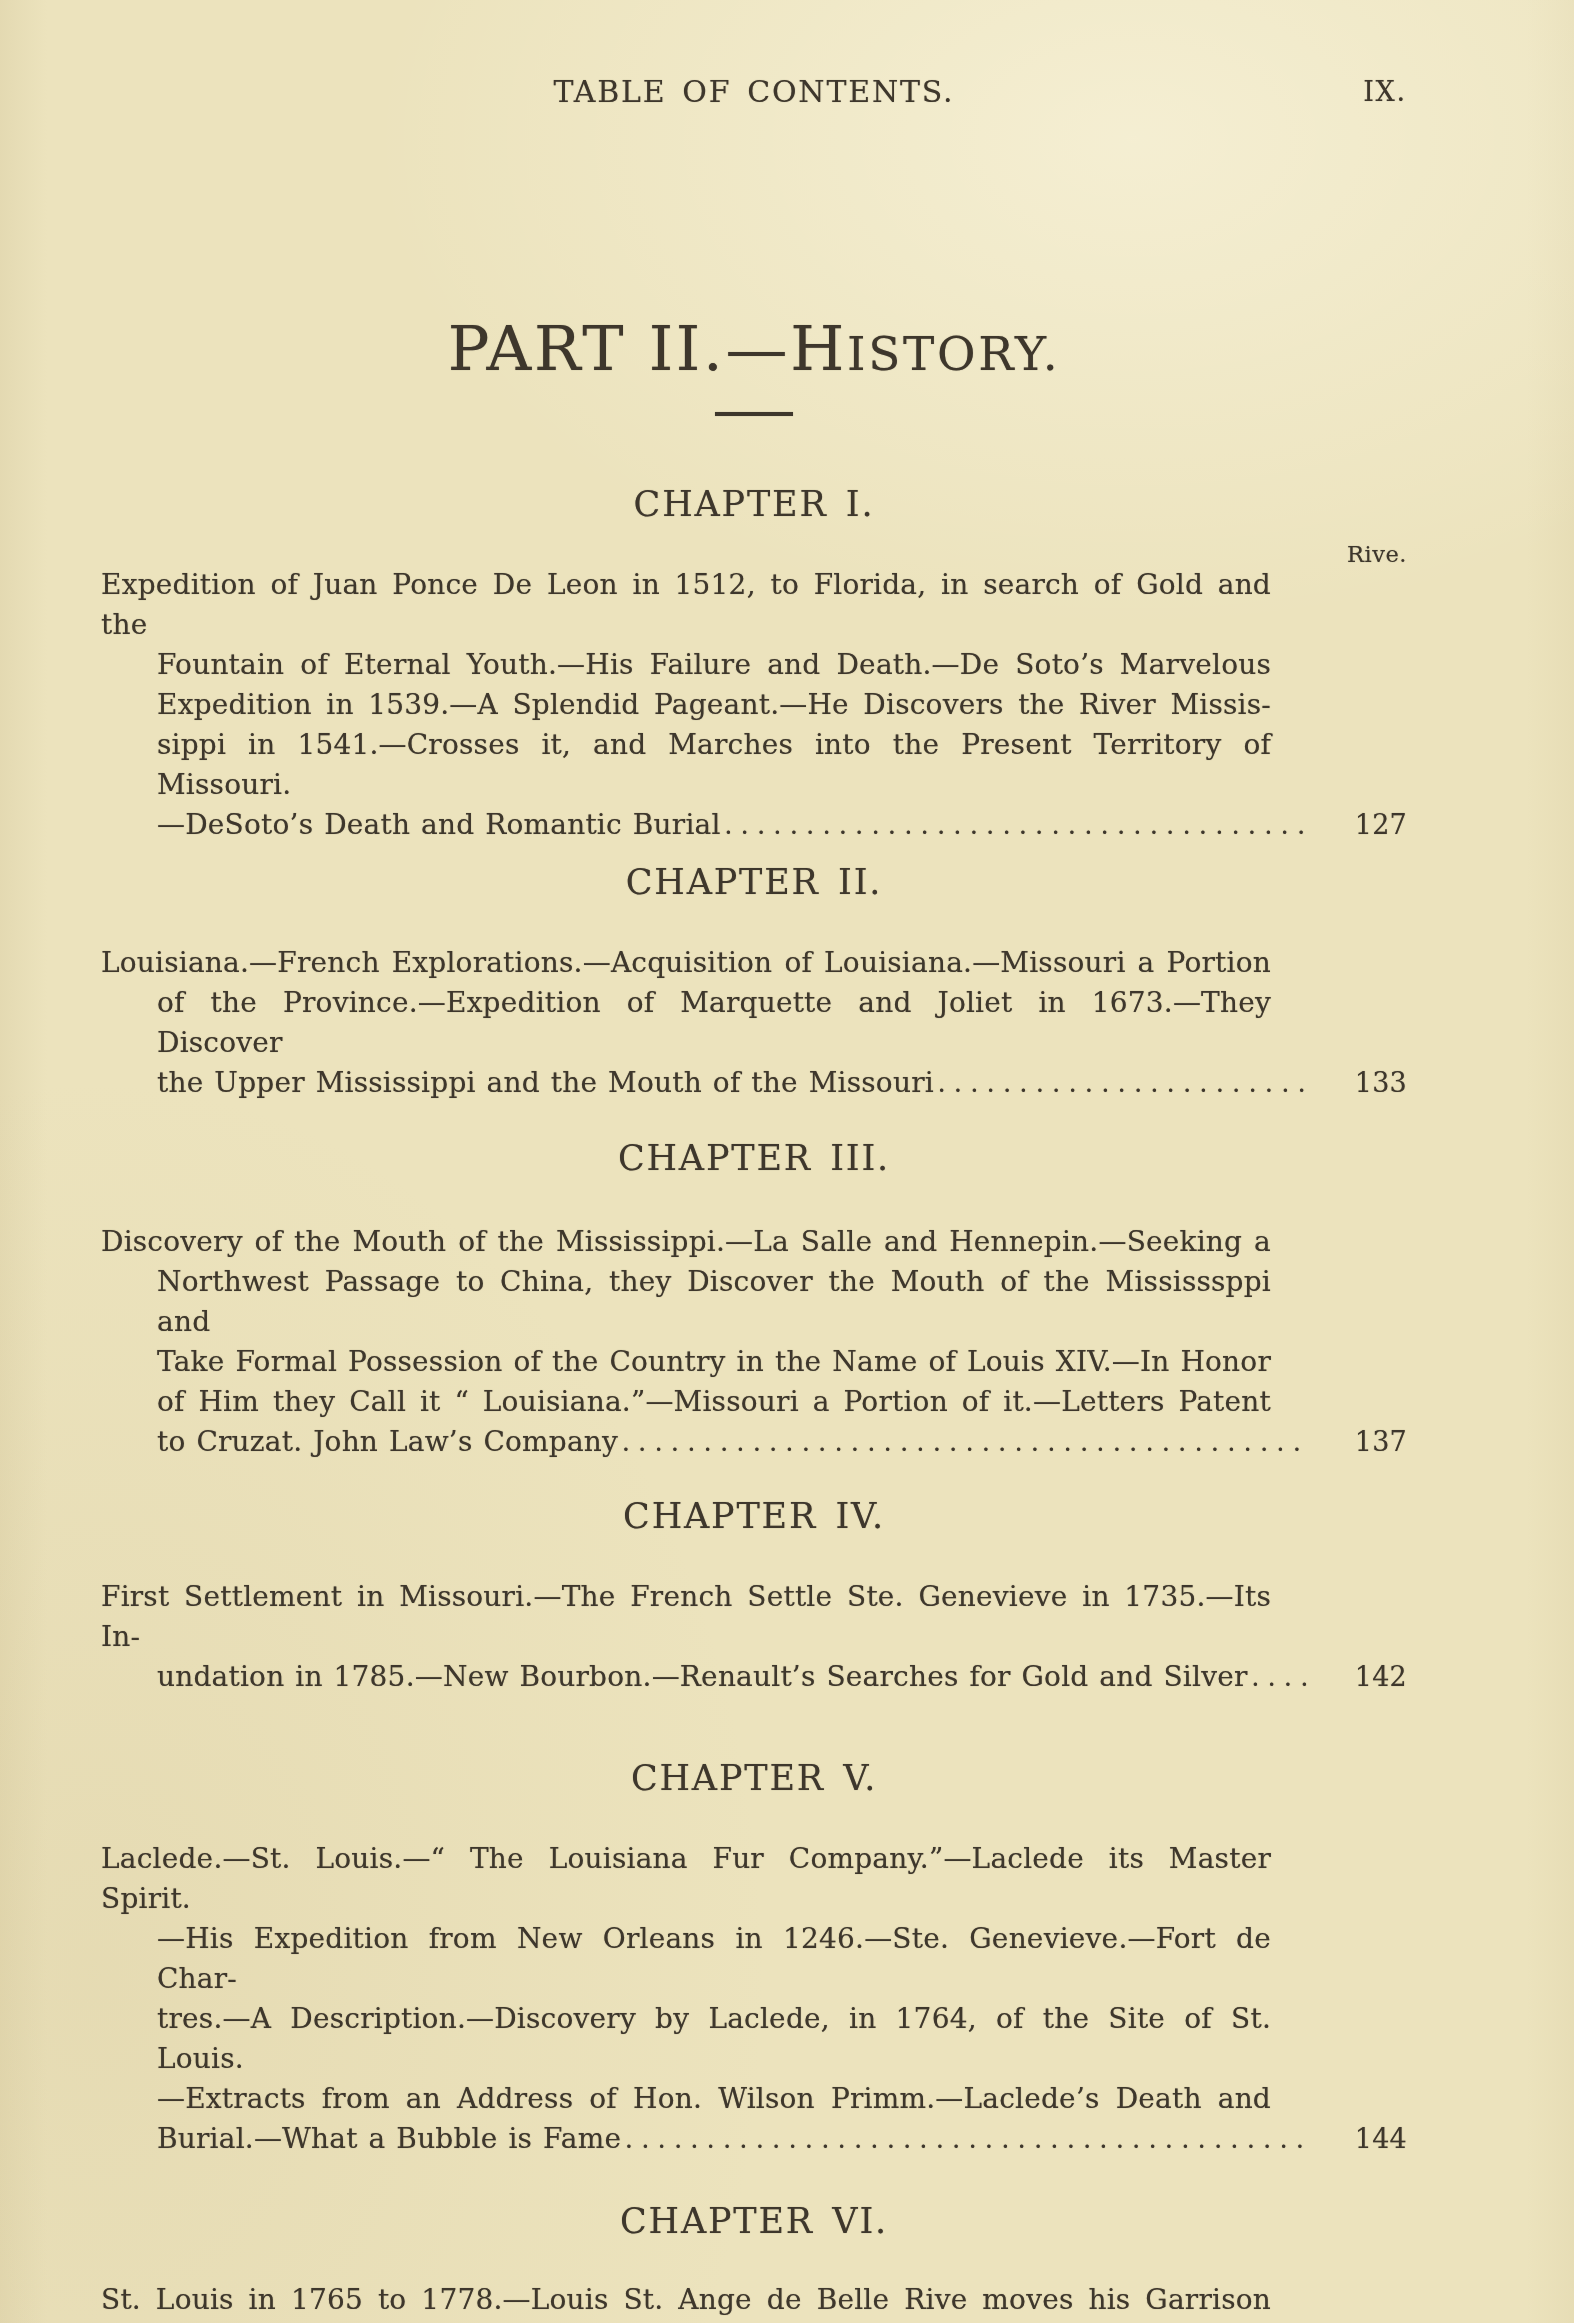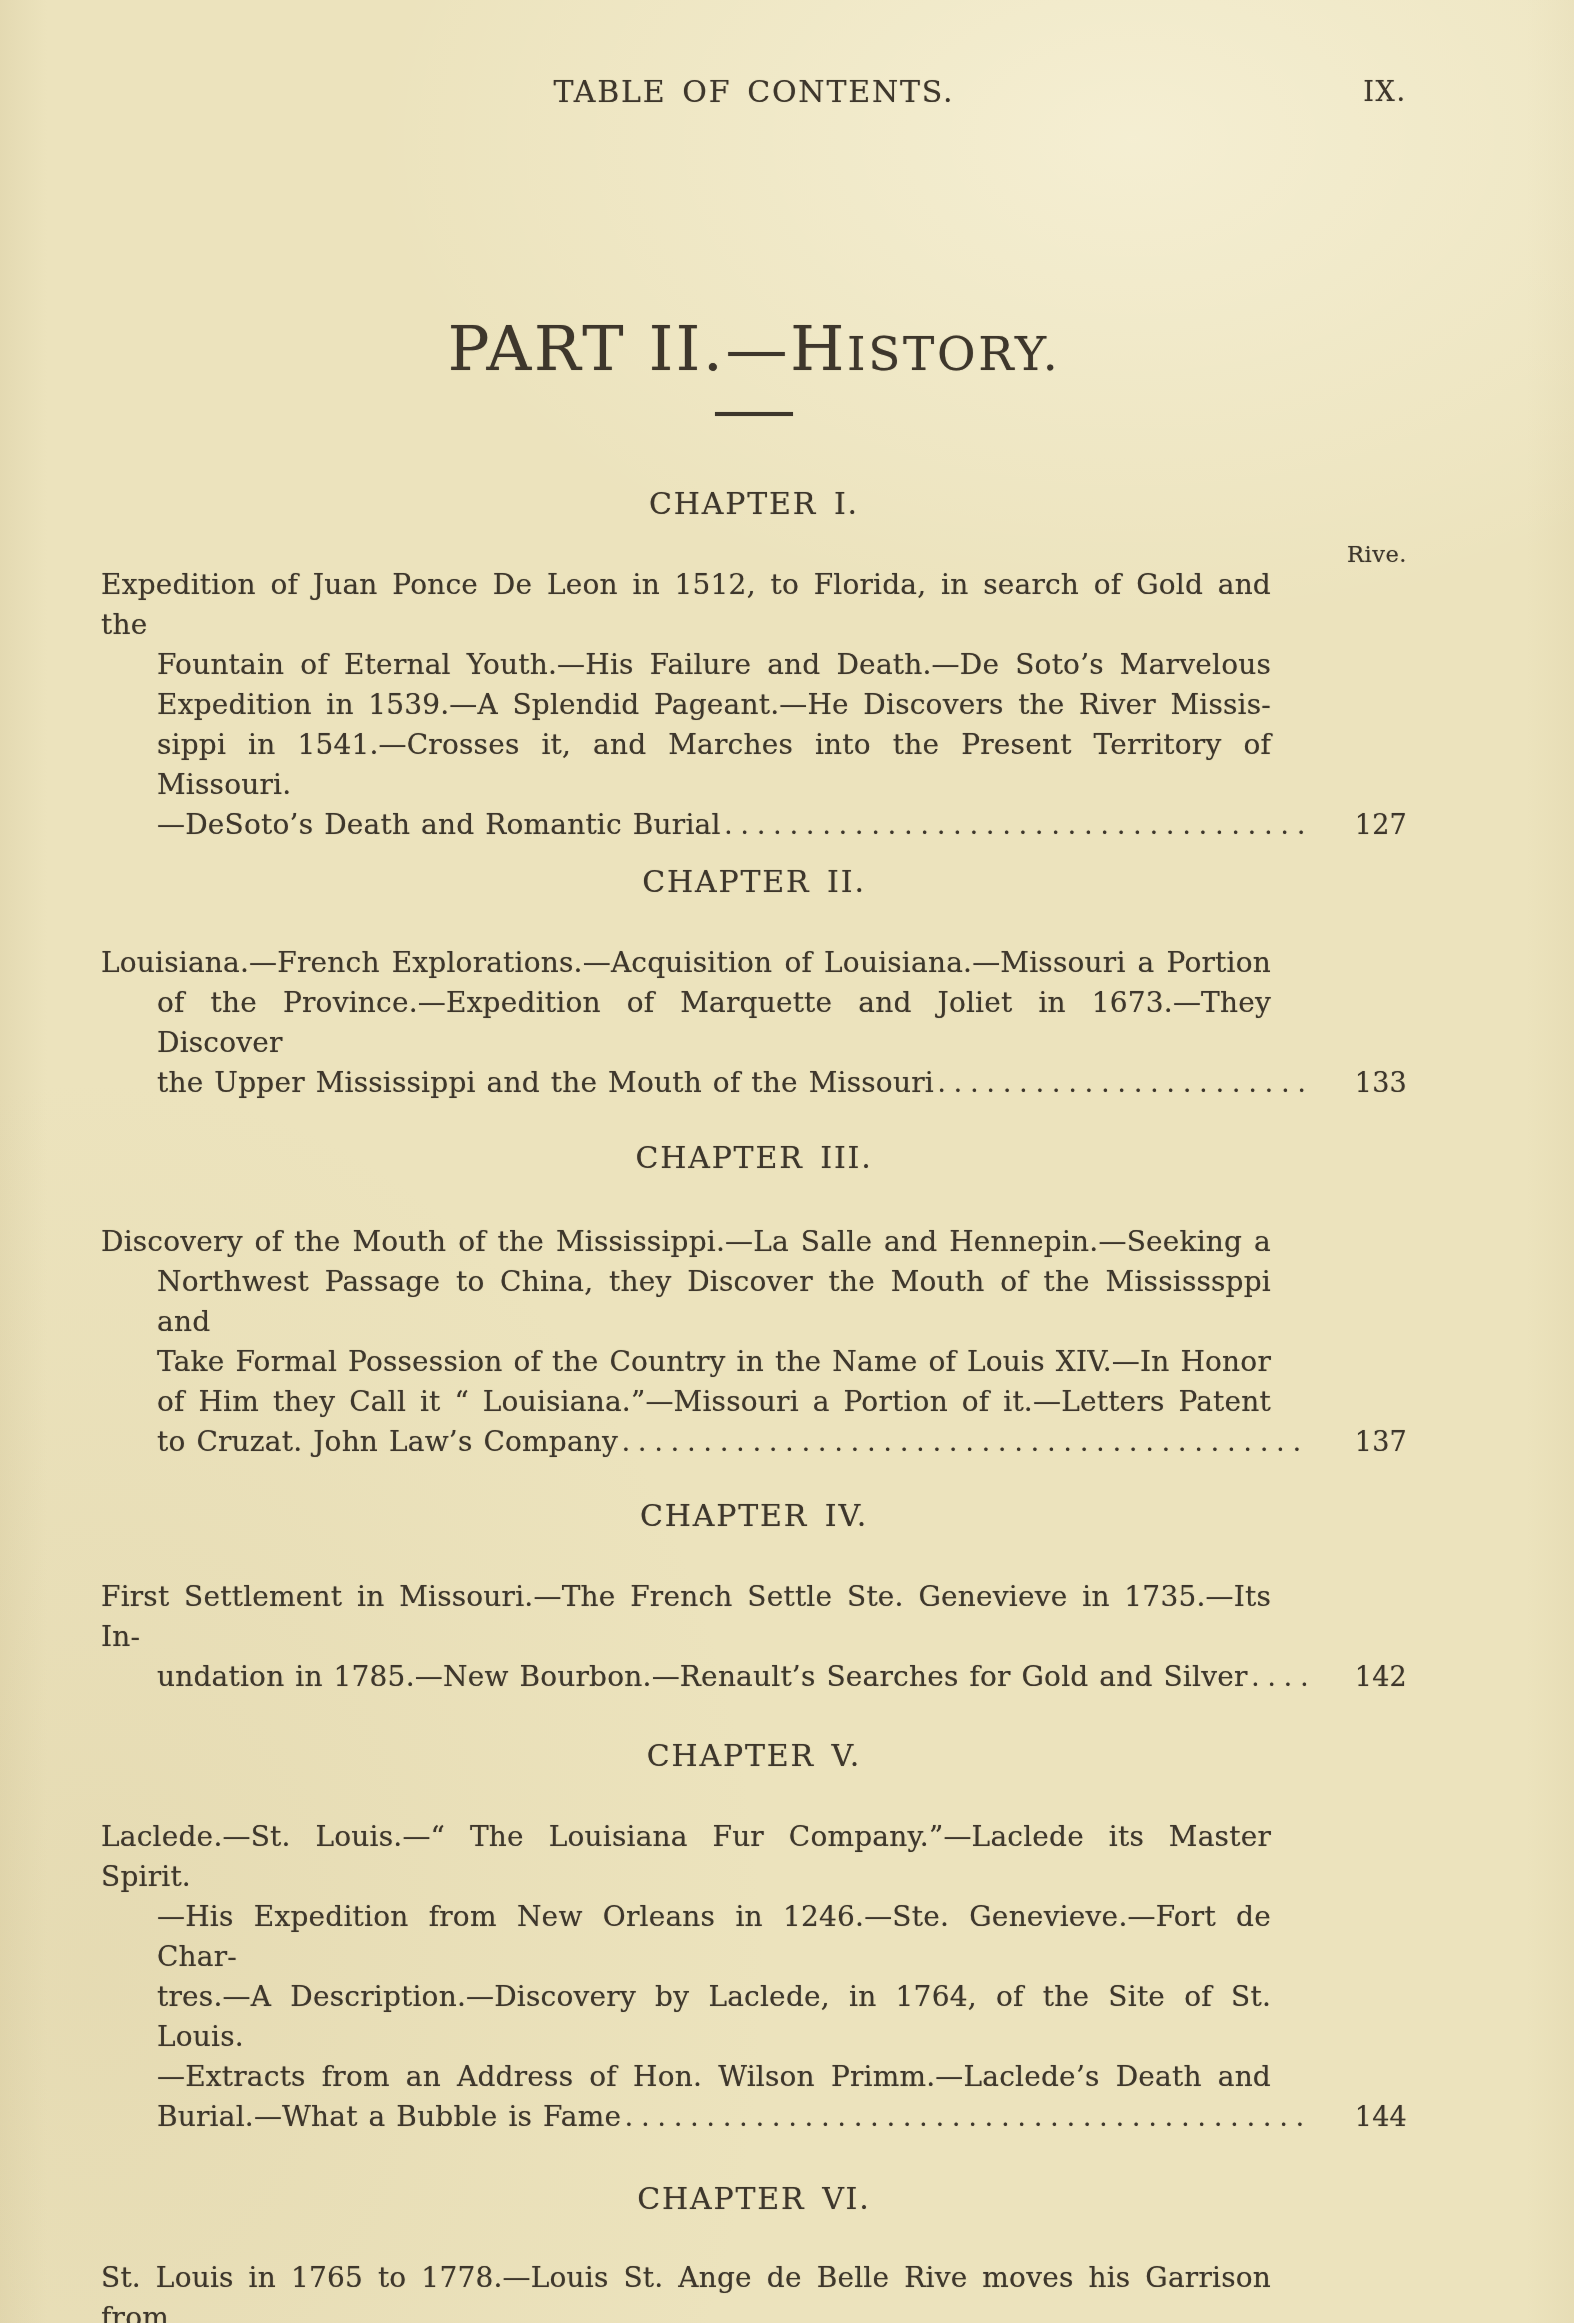--- a/index.html
+++ b/index.html
@@ -22,26 +22,26 @@
   .folio{position:absolute;right:0;top:0;font-size:27px;letter-spacing:1.8px;}
 
   
   .part-title{margin:203px 0 0 0;text-align:center;line-height:72px;font-weight:normal;letter-spacing:2.7px;}
   .pt-main{font-size:62px;}
   .pt-small{font-size:47px;}
   .rule{width:78px;height:3.6px;background:#3e372c;margin:16.3px auto 0 auto;box-shadow:0 0 0.9px rgba(62,54,42,.6);}
 
   
   .entry{position:relative;}
-  .entry h2{margin:0;text-align:center;font-weight:normal;font-size:30px;line-height:42px;letter-spacing:1.8px;word-spacing:5.4px;}
+  .entry h2{margin:0;text-align:center;font-weight:normal;font-size:35px;line-height:42px;letter-spacing:1.8px;word-spacing:5.4px;}
   .entry h2.e1{margin-top:67px;}
   .entry h2.e2{margin-top:16px;}
   .entry h2.e3{margin-top:34px;}
   .entry h2.e4{margin-top:33px;}
-  .entry h2.e5{margin-top:38px;}
+  .entry h2.e5{margin-top:60px;}
   .entry h2.e6{margin-top:41px;}
   .lines{margin-top:40px;font-size:28px;line-height:40px;word-spacing:1.8px;letter-spacing:0.2px;}
   .e3l{margin-top:43px;}
   .e6l{margin-top:38px;}
   .line{padding-right:136px;text-align:justify;text-align-last:justify;-moz-text-align-last:justify;}
   .cont{padding-left:56px;}
   .lastline{display:flex;align-items:baseline;}
   .lltext{white-space:nowrap;}
   .leader{flex:1 1 0;overflow:hidden;white-space:nowrap;margin:0 41px 0 3.6px;min-width:0;}
   .leader::after{content:"......................................................................................................................................";letter-spacing:8.1px;font-size:26px;}

